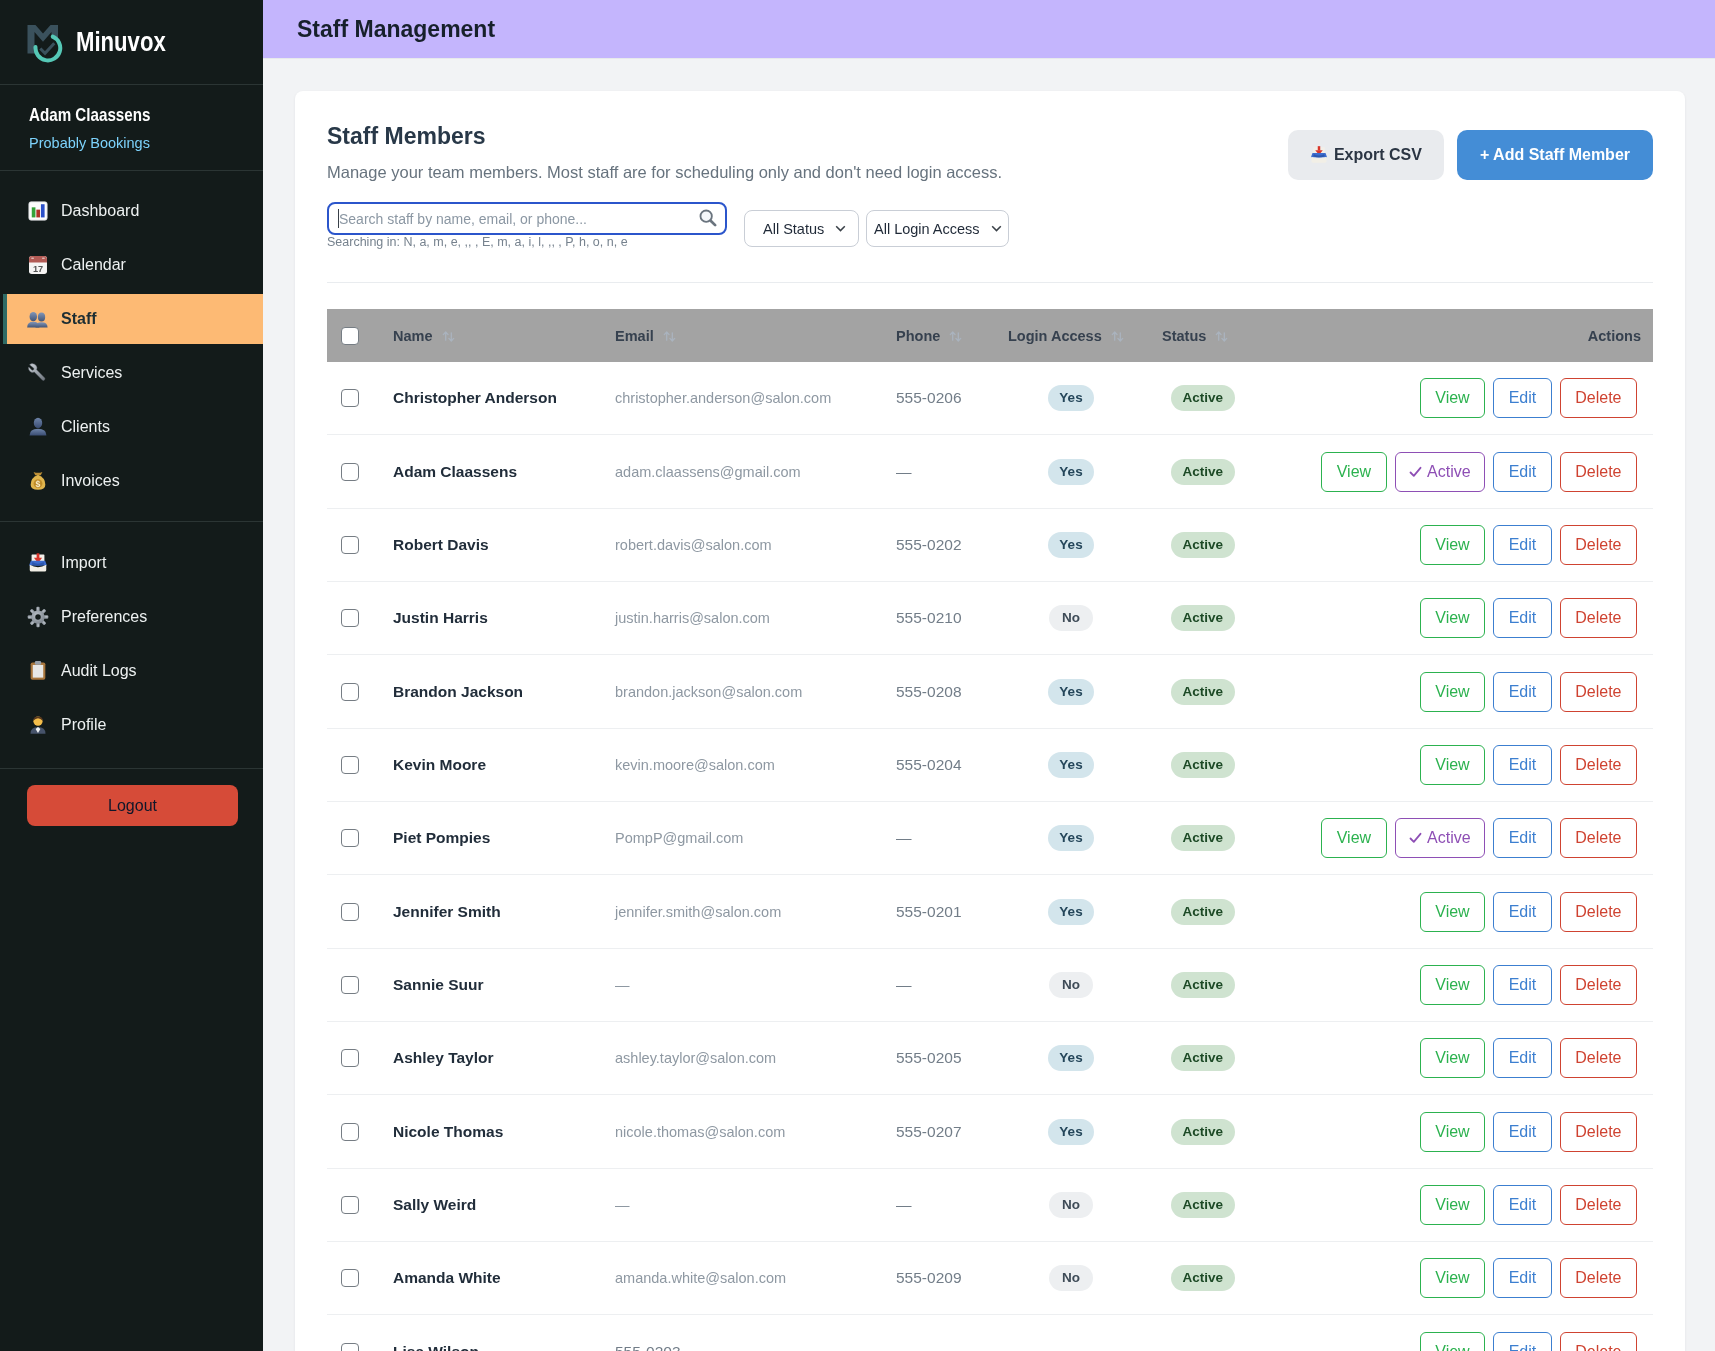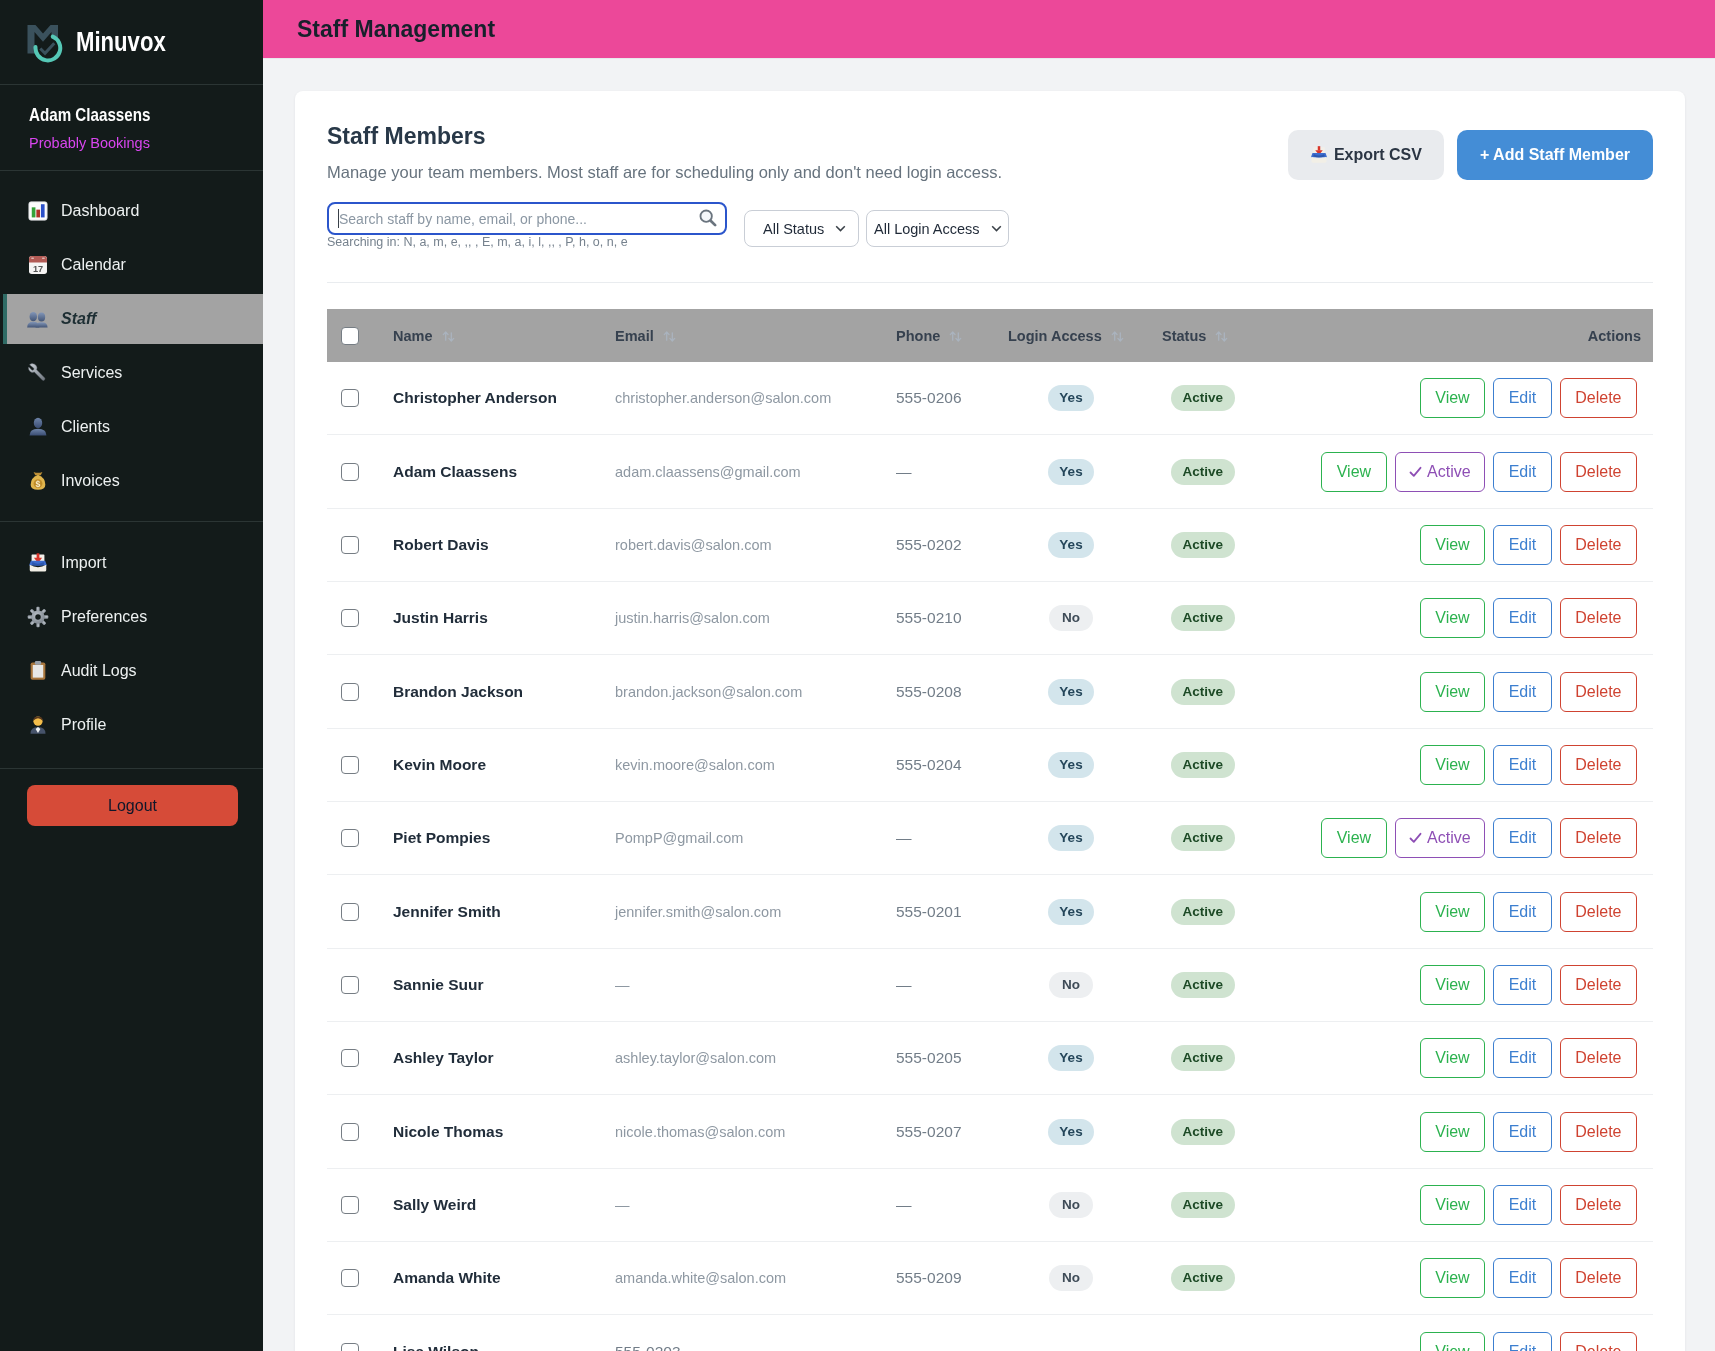--- a/index.html
+++ b/index.html
@@ -6,32 +6,32 @@
 body { font-family:"Liberation Sans", sans-serif; background:#f2f3f5; }
 .app { display:flex; width:1715px; height:1351px; }
 
 
 .sidebar { width:263px; flex:0 0 263px; background:#131b1a; color:#e9eeee; }
 .logo-row { height:85px; border-bottom:1px solid #2b3534; display:flex; align-items:center; padding-left:27px; }
 .logo-row svg { margin-top:2px; }
 .brand { font-size:28px; font-weight:bold; color:#fff; margin-left:13px; transform:scaleX(0.79); transform-origin:left center; white-space:nowrap; }
 .user { padding:20px 10px 0 29px; height:86px; border-bottom:1px solid #2b3534; }
 .user .nm { font-size:18.5px; font-weight:600; color:#fdfdfd; line-height:20px; transform:scaleX(0.82); transform-origin:left center; white-space:nowrap; }
-.user .co { font-size:14.5px; color:#d946ef; margin-top:10px; line-height:17px; }
+.user .co { font-size:14.5px; color:#7dd3fc; margin-top:10px; line-height:17px; }
 .nav { list-style:none; padding-top:15px; }
 .nav li { height:50px; margin-bottom:4px; display:flex; align-items:center; padding-left:26px; font-size:16px; color:#edf1f1; }
 .nav li .ic { width:23px; display:flex; justify-content:center; margin-right:12px; }
-.nav li.active { margin-left:3px; border-left:4px solid #2f6b65; background:#a3a3a3; padding-left:19px; color:#1d2e33; font-weight:bold;font-style:italic; }
+.nav li.active { margin-left:3px; border-left:4px solid #2f6b65; background:#fdba74; padding-left:19px; color:#1d2e33; font-weight:bold; }
 .navgrp2 { border-top:1px solid #2b3534; margin-top:15px; padding-top:16px; }
 .sb-bottom { border-top:1px solid #2b3534; margin-top:18px; }
 .logout { display:block; margin:16px 25px 0 27px; height:41px; width:211px; background:#d64b38; color:#0f172a; border:none; border-radius:8px; font-family:"Liberation Sans",sans-serif; font-size:16px; }
 
 
 .main { flex:1; display:flex; flex-direction:column; background:#f2f3f5; min-width:0; }
-.topbar { height:59px; background:#ec4899; border-bottom:1px solid #e7e9ec; display:flex; align-items:center; padding-left:34px; flex:0 0 59px; }
+.topbar { height:59px; background:#c4b5fd; border-bottom:1px solid #e7e9ec; display:flex; align-items:center; padding-left:34px; flex:0 0 59px; }
 .topbar h1 { font-size:23px; font-weight:bold; color:#17202b; }
 .content { padding:32px 30px 0 32px; flex:1; }
 .card { background:#fff; border-radius:8px; box-shadow:0 1px 3px rgba(20,28,40,0.07); padding:32px 32px 0 32px; height:1400px; }
 .card-head { display:flex; justify-content:space-between; align-items:flex-start; }
 .card-head h2 { font-size:23px; font-weight:bold; color:#283848; line-height:26px; }
 .card-head p { font-size:16.5px; color:#67737e; margin-top:14px; line-height:19px; }
 .hbtns { display:flex; gap:13px; margin-top:7px; }
 .btn-export { display:flex; align-items:center; gap:5px; height:50px; padding:0 22px 0 21px; background:#e9ebee; border:none; border-radius:10px; font-family:"Liberation Sans",sans-serif; font-size:16px; font-weight:600; color:#2b3543; }
 .btn-add { height:50px; padding:0 23px; background:#448dd6; border:none; border-radius:10px; font-family:"Liberation Sans",sans-serif; font-size:16px; font-weight:600; color:#fff; }
 

